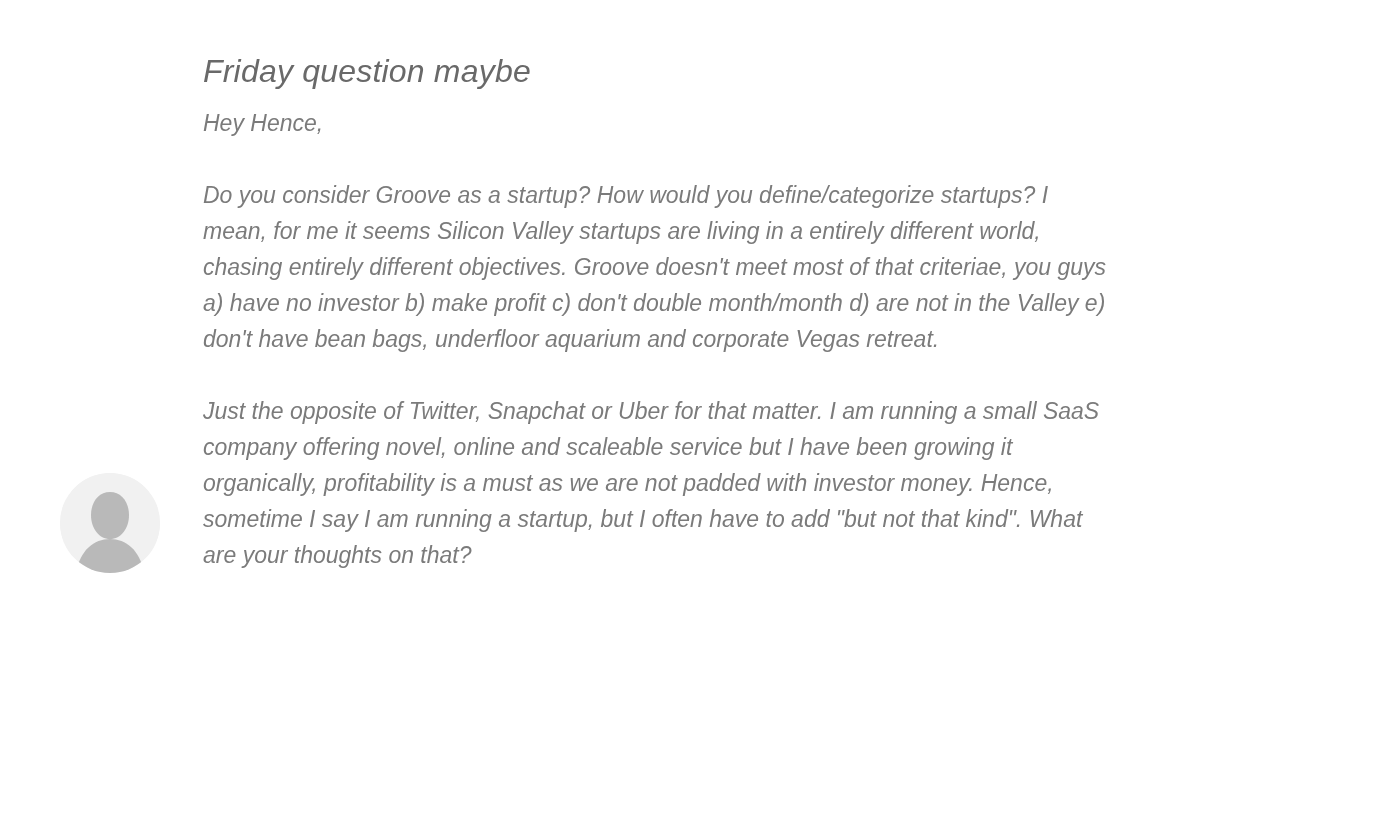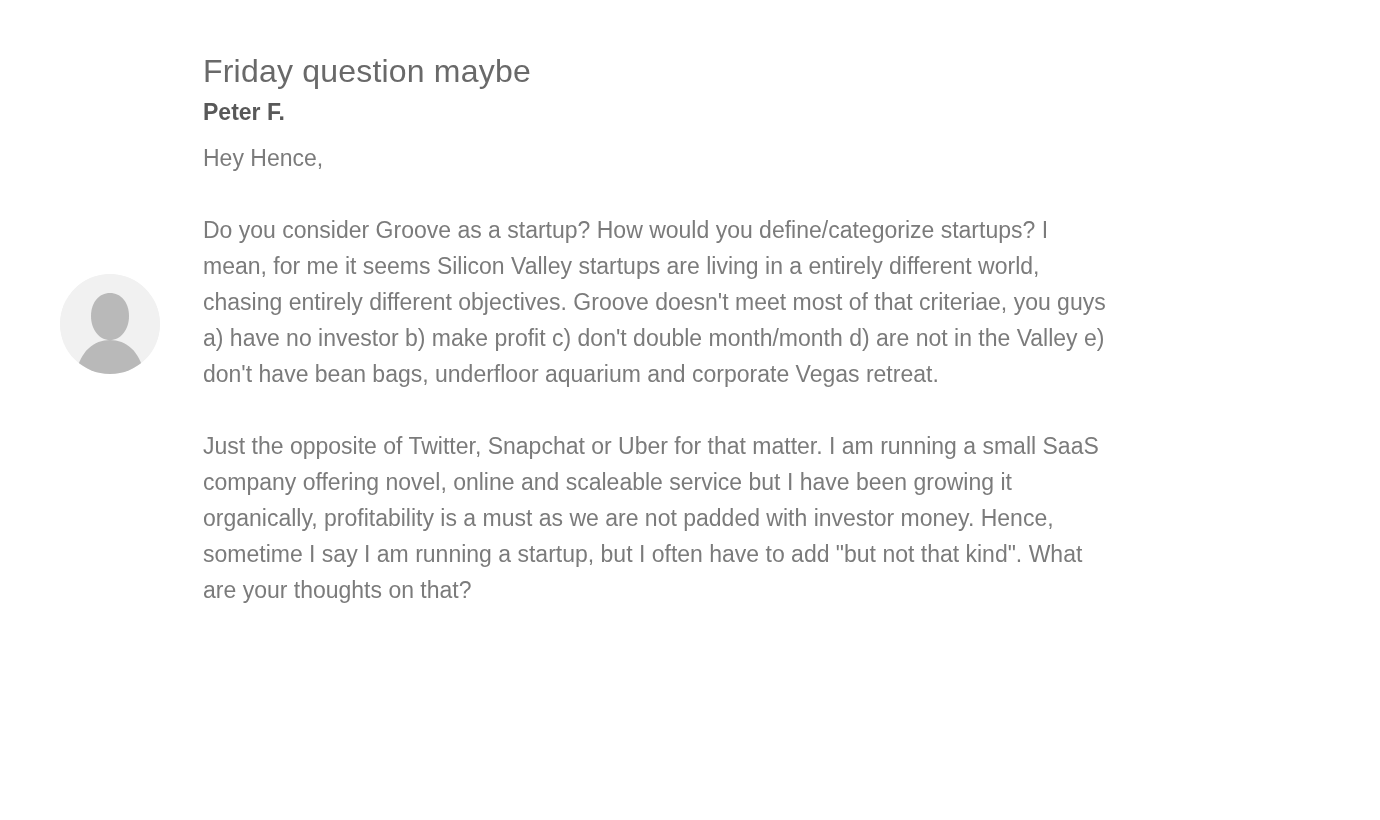--- a/index.html
+++ b/index.html
@@ -10,22 +10,23 @@
     font-family: "Liberation Sans", "DejaVu Sans", sans-serif;
   }
   .page {
     width: 1380px;
     height: 820px;
     overflow: hidden;
     background: #ffffff;
   }
   .email {
     display: flex;
-    align-items: center;
+    align-items: flex-end;
     padding: 40px 50px 20px 60px;
+    font-style: italic;
   }
   .avatar {
     width: 100px;
     height: 100px;
     border-radius: 50%;
     overflow: hidden;
     flex-shrink: 0;
     background: #f1f1f1;
   }
   .avatar svg { display: block; width: 100%; height: 100%; }
@@ -72,21 +73,20 @@
         <circle cx="50" cy="50" r="50" fill="#f1f1f1"></circle>
         <g fill="#b9b9b9">
           <path d="M50 19 c11 0 19 9.5 19 23 c0 13.5 -8 24 -19 24 c-11 0 -19 -10.5 -19 -24 c0 -13.5 8 -23 19 -23 Z"></path>
           <path d="M50 66 c-16 0 -30 11 -34 34 l68 0 c-4 -23 -18 -34 -34 -34 Z"></path>
         </g>
       </svg>
     </div>
 
     <div class="content">
       <h1 class="subject">Friday question maybe</h1>
-      <div class="sender">Peter F.</div>
 
       <div class="body-text">
         <p>Hey Hence,</p>
         <p>Do you consider Groove as a startup? How would you define/categorize startups? I
 mean, for me it seems Silicon Valley startups are living in a entirely different world,
 chasing entirely different objectives. Groove doesn't meet most of that criteriae, you guys
 a) have no investor b) make profit c) don't double month/month d) are not in the Valley e)
 don't have bean bags, underfloor aquarium and corporate Vegas retreat.</p>
         <p>Just the opposite of Twitter, Snapchat or Uber for that matter. I am running a small SaaS
 company offering novel, online and scaleable service but I have been growing it

